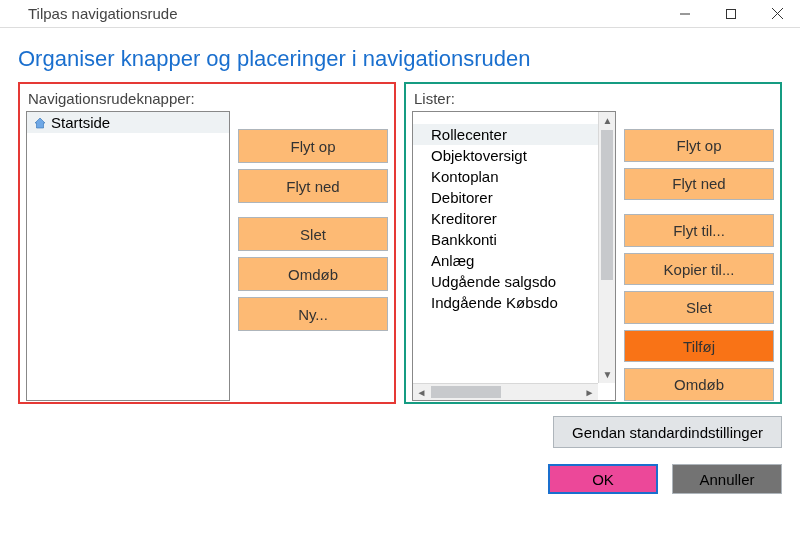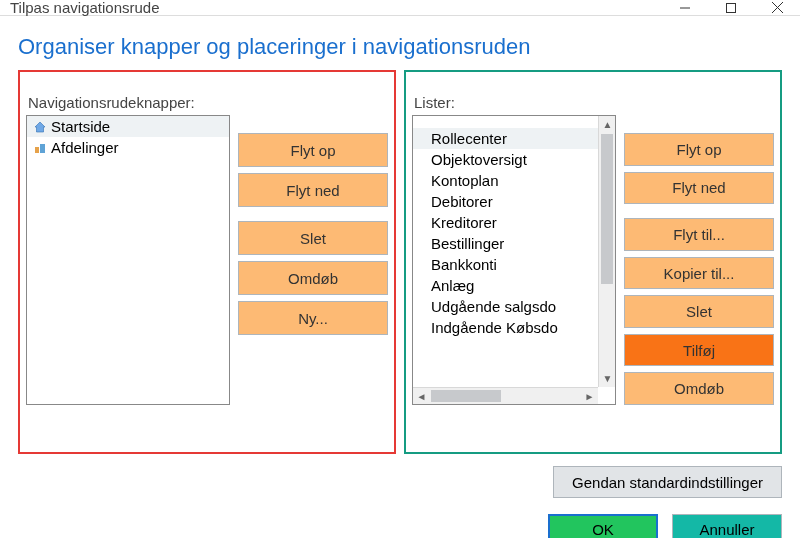--- a/index.html
+++ b/index.html
@@ -8,22 +8,22 @@
     font-family: "Segoe UI", Tahoma, sans-serif;
     font-size: 15px;
     background: #fff;
     width: 800px;
     height: 538px;
     overflow: hidden;
   }
   .titlebar {
     display: flex;
     align-items: center;
-    height: 16px;
-    padding-left: 10px;
+    height: 28px;
+    padding-left: 28px;
     border-bottom: 1px solid #ddd;
   }
   .titlebar-title { flex: 1; color: #444; }
   .win-btn {
     width: 46px; height: 32px;
     display: flex; align-items: center; justify-content: center;
     color: #333;
   }
   .win-btn svg { stroke: currentColor; }
   .content { padding: 14px 18px 12px 18px; }
@@ -32,22 +32,22 @@
     font-size: 22px;
     font-weight: 400;
     margin: 4px 0 10px 0;
   }
   .panels {
     display: flex;
     gap: 8px;
   }
   .panel {
     border: 2px solid;
-    padding: 20px 6px 8px 6px;
-    height: 384px;
+    padding: 4px 6px 8px 6px;
+    height: 322px;
     position: relative;
   }
   .panel-left { width: 380px; border-color: #e53935; }
   .panel-right { width: 380px; border-color: #159c82; }
   .panel-label { color: #444; margin: 2px 0 4px 2px; }
   .panel-body { display: flex; gap: 8px; height: 290px; }
   .listbox {
     border: 1px solid #888;
     background: #fff;
     flex: 1;
@@ -111,24 +111,24 @@
     margin-top: 12px;
   }
   .footer-row2 { margin-top: 16px; }
   .restore-btn {
     height: 32px; padding: 0 18px;
     border: 1px solid #aeb5bb; background: #e1e4e7;
     display: flex; align-items: center;
   }
   .dlg-btn {
     width: 110px; height: 30px;
-    border: 1px solid #aeb5bb; background: #14b8a6;
-    display: flex; align-items: center; justify-content: center;
-  }
-  .dlg-btn.primary { border: 2px solid #1a6fce; background: #22c55e; }
+    border: 1px solid #aeb5bb; background: #737373;
+    display: flex; align-items: center; justify-content: center;
+  }
+  .dlg-btn.primary { border: 2px solid #1a6fce; background: #ec4899; }
   .icon-small { width:14px;height:14px; display:inline-flex; align-items:center; justify-content:center; }
 </style>
 </head>
 <body>
 
 <div class="titlebar">
   <span class="titlebar-title">Tilpas navigationsrude</span>
   <div class="win-btn">
     <svg width="10" height="10">
         <line x1="0" y1="5" x2="10" y2="5" stroke-width="1"></line>
@@ -157,29 +157,20 @@
       <div class="panel-body">
         <div class="listbox">
           <div class="list-item selected">
             <span class="icon-small">
               <svg width="12" height="12" viewBox="0 0 12 12">
                   <path d="M6 1 L11 6 L9.5 6 L9.5 11 L2.5 11 L2.5 6 L1 6 Z" fill="#6fa8e6" stroke="#2f6fb3" stroke-width="0.6"></path>
                 </svg>
             </span>
             <span>Startside</span>
           </div>
-          <div class="list-item">
-            <span class="icon-small">
-              <svg width="12" height="12" viewBox="0 0 12 12">
-                  <rect x="1" y="5" width="4" height="6" fill="#e6a24a"></rect>
-                  <rect x="6" y="2" width="5" height="9" fill="#5fa3d6"></rect>
-                </svg>
-            </span>
-            <span>Afdelinger</span>
-          </div>
         </div>
         <div class="btn-col">
           <div class="btn">Flyt op</div>
           <div class="btn">Flyt ned</div>
           <div class="btn spacer-before">Slet</div>
           <div class="btn">Omdøb</div>
           <div class="btn">Ny...</div>
         </div>
       </div>
     </div>
@@ -196,23 +187,20 @@
                 <span>Objektoversigt</span>
               </div>
             <div class="list-item">
                 <span>Kontoplan</span>
               </div>
             <div class="list-item">
                 <span>Debitorer</span>
               </div>
             <div class="list-item">
                 <span>Kreditorer</span>
-              </div>
-            <div class="list-item">
-                <span>Bestillinger</span>
               </div>
             <div class="list-item">
                 <span>Bankkonti</span>
               </div>
             <div class="list-item">
                 <span>Anlæg</span>
               </div>
             <div class="list-item">
                 <span>Udgående salgsdo</span>
               </div>

